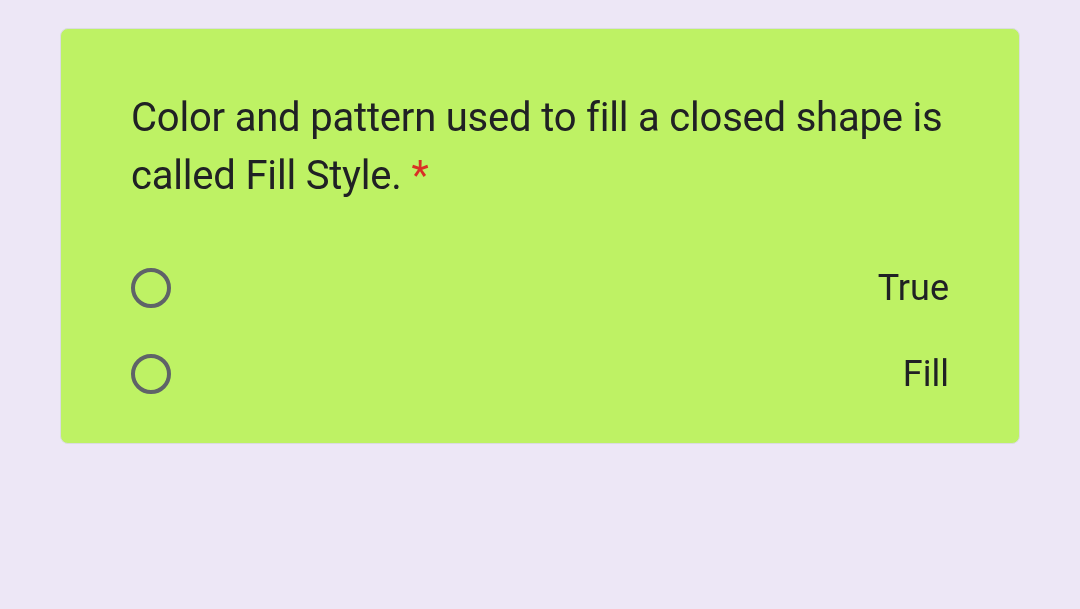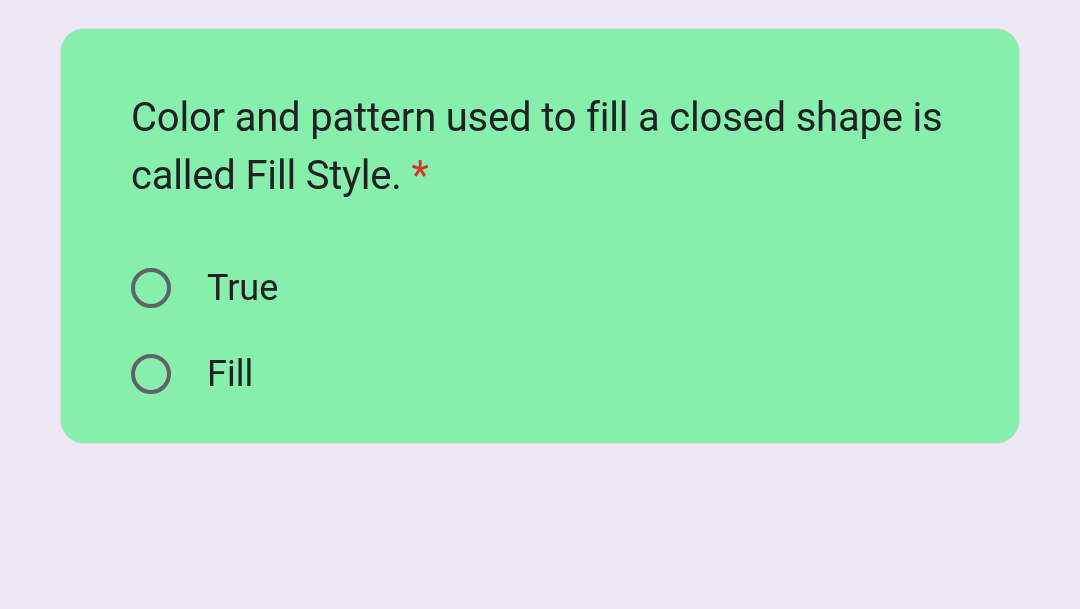--- a/index.html
+++ b/index.html
@@ -11,23 +11,23 @@
       font-family: 'Google Sans', Roboto, Arial, sans-serif;
       background-color: #ede7f6;
       width: 1080px;
       height: 609px;
       display: flex;
       align-items: flex-start;
       justify-content: center;
       padding-top: 28px;
     }
     .card {
-      background-color: #86efac;
+      background-color: #bef264;
       border: 1px solid #dadce0;
-      border-radius: 24px;
+      border-radius: 8px;
       width: 960px;
       padding: 60px 70px 48px 70px;
     }
     .question-text {
       font-size: 40px;
       line-height: 1.45;
       color: #202124;
       font-weight: 400;
       letter-spacing: -0.2px;
       margin-bottom: 62px;
@@ -37,20 +37,21 @@
     }
     .options {
       display: flex;
       flex-direction: column;
       gap: 44px;
     }
     .option {
       display: flex;
       align-items: center;
       cursor: pointer;
+      justify-content: space-between;
     }
     .radio {
       width: 40px;
       height: 40px;
       border: 4px solid #5f6368;
       border-radius: 50%;
       flex-shrink: 0;
       margin-right: 36px;
     }
     .option-label {

